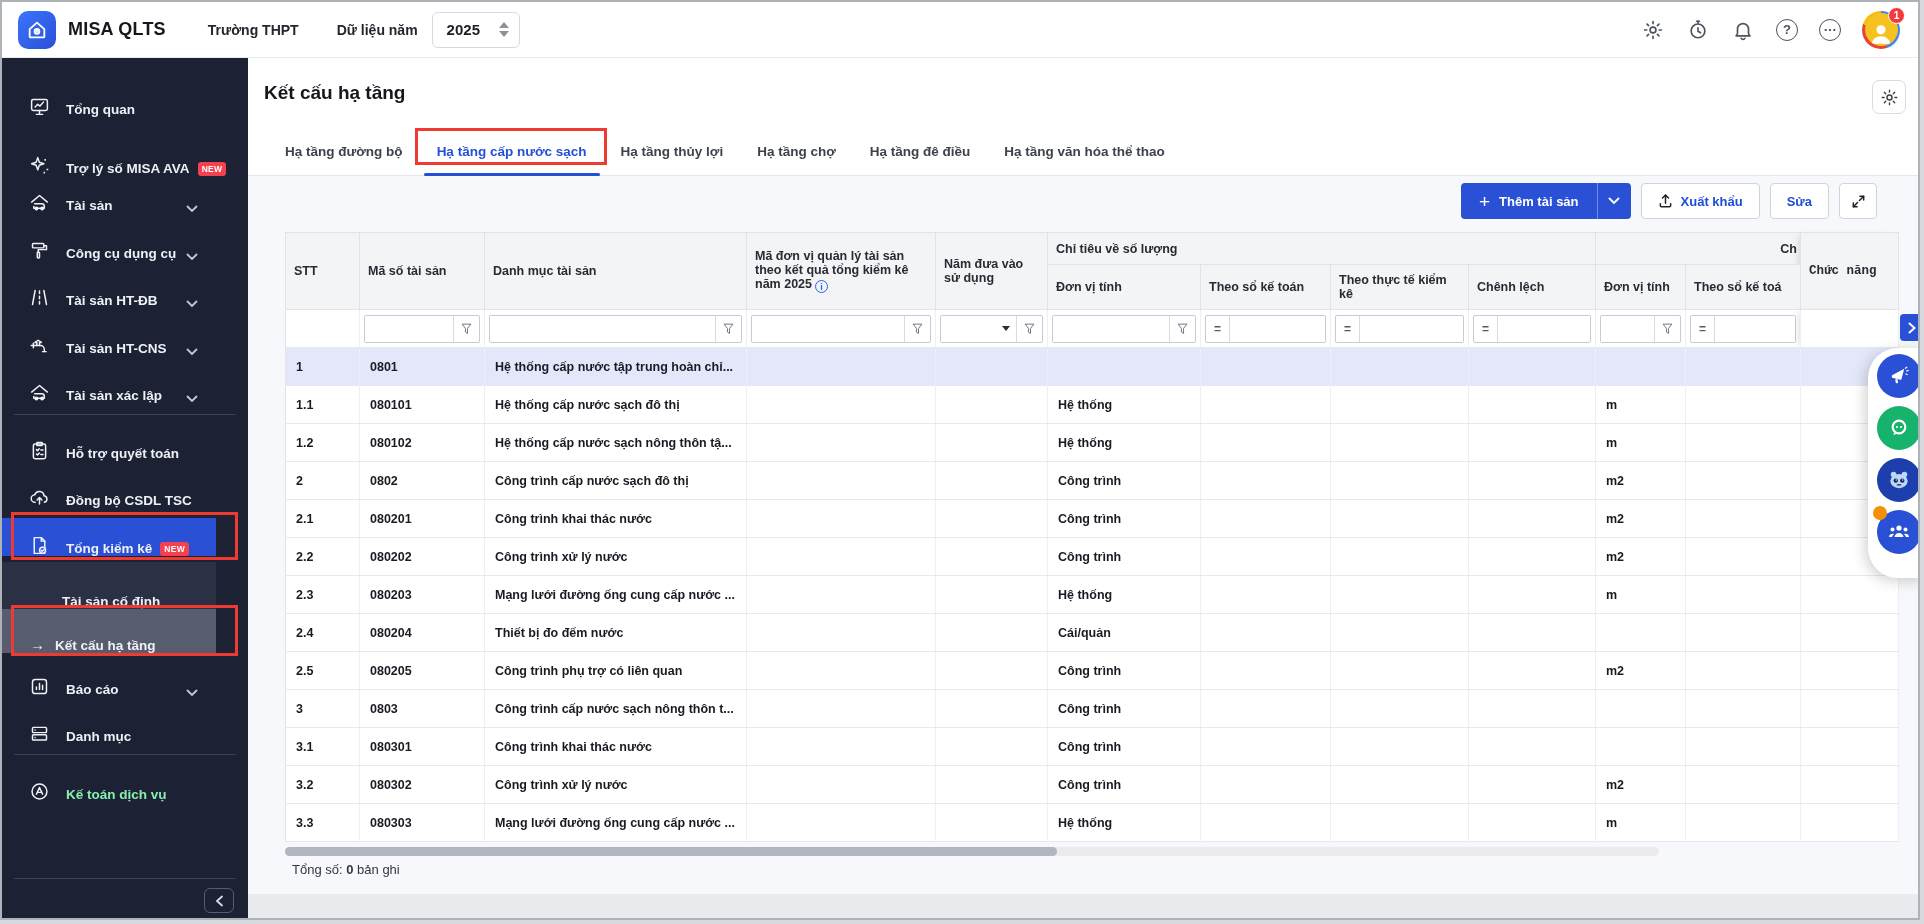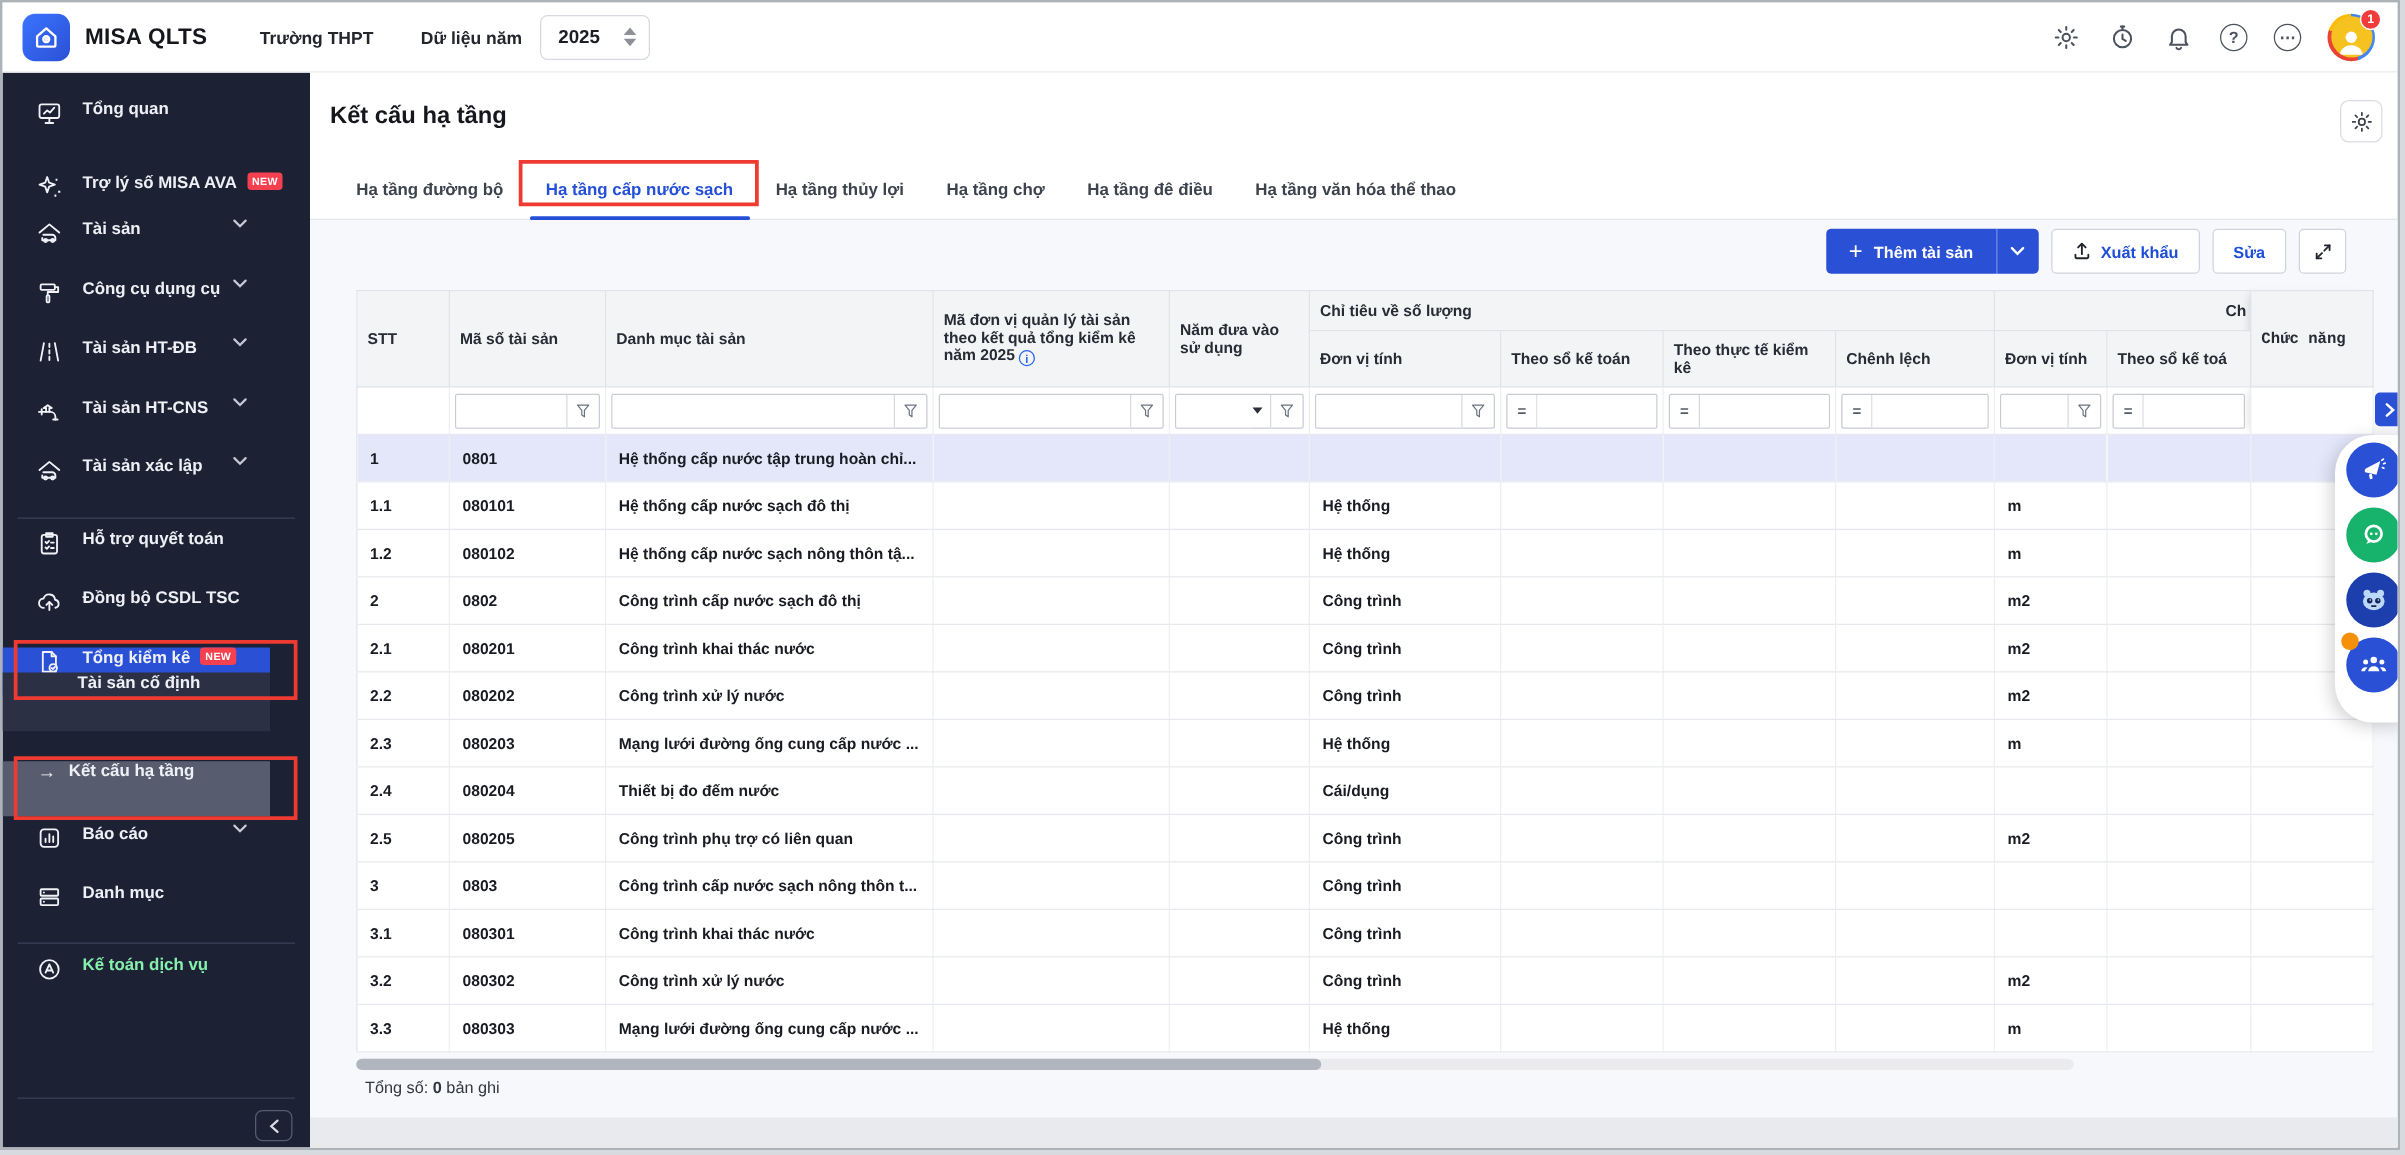--- a/index.html
+++ b/index.html
@@ -26,21 +26,21 @@
                 font-size:13px; font-weight:bold; display:flex; align-items:center; justify-content:center; }
   .avatar-wrap { position:relative; width:38px; height:38px; border-radius:50%;
                  background:conic-gradient(#4285f4 0 45%, #ea4335 45% 80%, #fbbc05 80% 100%);
                  display:flex; align-items:center; justify-content:center; }
   .avatar { width:33px; height:33px; border-radius:50%; background:#f6c21f; display:flex; align-items:flex-end; justify-content:center; overflow:hidden; }
   .avatar-badge { position:absolute; top:-4px; right:-5px; min-width:17px; height:17px; border-radius:9px; background:#f23b3b;
                   color:#fff; font-size:10px; font-weight:bold; display:flex; align-items:center; justify-content:center; border:1.5px solid #fff; }
 
   
   .sidebar { position:absolute; left:0; top:56px; width:246px; bottom:0; background:#1c2134; z-index:5; }
-  .sd-item { position:absolute; left:0; width:214px; height:38px; display:flex; align-items:flex-start;
+  .sd-item { position:absolute; left:0; width:214px; height:38px; display:flex; align-items:flex-end;
              padding-left:26px; color:#eef0f6; font-size:13.5px; font-weight:bold; cursor:pointer; }
   .sd-ico { width:22px; height:22px; margin-right:16px; display:flex; align-items:center; justify-content:center; color:#f0f2f8; flex:0 0 auto; }
   .sd-label { white-space:nowrap; }
   .badge-new { margin-left:8px; background:#f5414f; color:#fff; font-size:8.5px; font-weight:bold;
                padding:2px 4px; border-radius:3px; letter-spacing:.3px; }
   .sd-chev { position:absolute; right:18px; color:#c6cad6; display:flex; }
   .sd-divider { position:absolute; left:12px; right:12px; height:1px; background:#3b4157; }
   .sd-active { background:#2a50d5; height:38px; }
   .sd-sub1 { background:#2b3044; height:47px; padding-left:60px; }
   .sd-sub2 { background:#575d6e; height:44px; padding-left:28px; }
@@ -312,21 +312,21 @@
           <path d="M6 3h8l4 4v14H6z"></path>
             <path d="M14 3v4h4"></path>
             <circle cx="15.5" cy="17.5" r="3.4" fill="#2a50d5"></circle>
             <path d="M14 17.5l1.2 1.2 2-2.2"></path>
         </svg>
         </span>
       <span class="sd-label">Tổng kiểm kê</span>
       <span class="badge-new">NEW</span>
     </div>
 
-    <div class="sd-item sd-sub1" style="top:480px">
+    <div class="sd-item sd-sub1" style="top:504px">
       <span class="sd-label">Tài sản cố định</span>
     </div>
 
     <div class="sd-item sd-sub2" style="top:551px">
       <span class="arrow">→</span>
       <span class="sd-label">Kết cấu hạ tầng</span>
     </div>
 
     <div class="sd-item" style="top:601px">
       <span class="sd-ico">
@@ -656,21 +656,21 @@
             <td>m</td>
             <td></td>
             <td class="c-func"></td>
           </tr>
           <tr>
             <td>2.4</td>
             <td>080204</td>
             <td>Thiết bị đo đếm nước</td>
             <td></td>
             <td></td>
-            <td>Cái/dụng</td>
+            <td>Cái/quản</td>
             <td></td>
             <td></td>
             <td></td>
             <td></td>
             <td></td>
             <td class="c-func"></td>
           </tr>
           <tr>
             <td>2.5</td>
             <td>080205</td>

